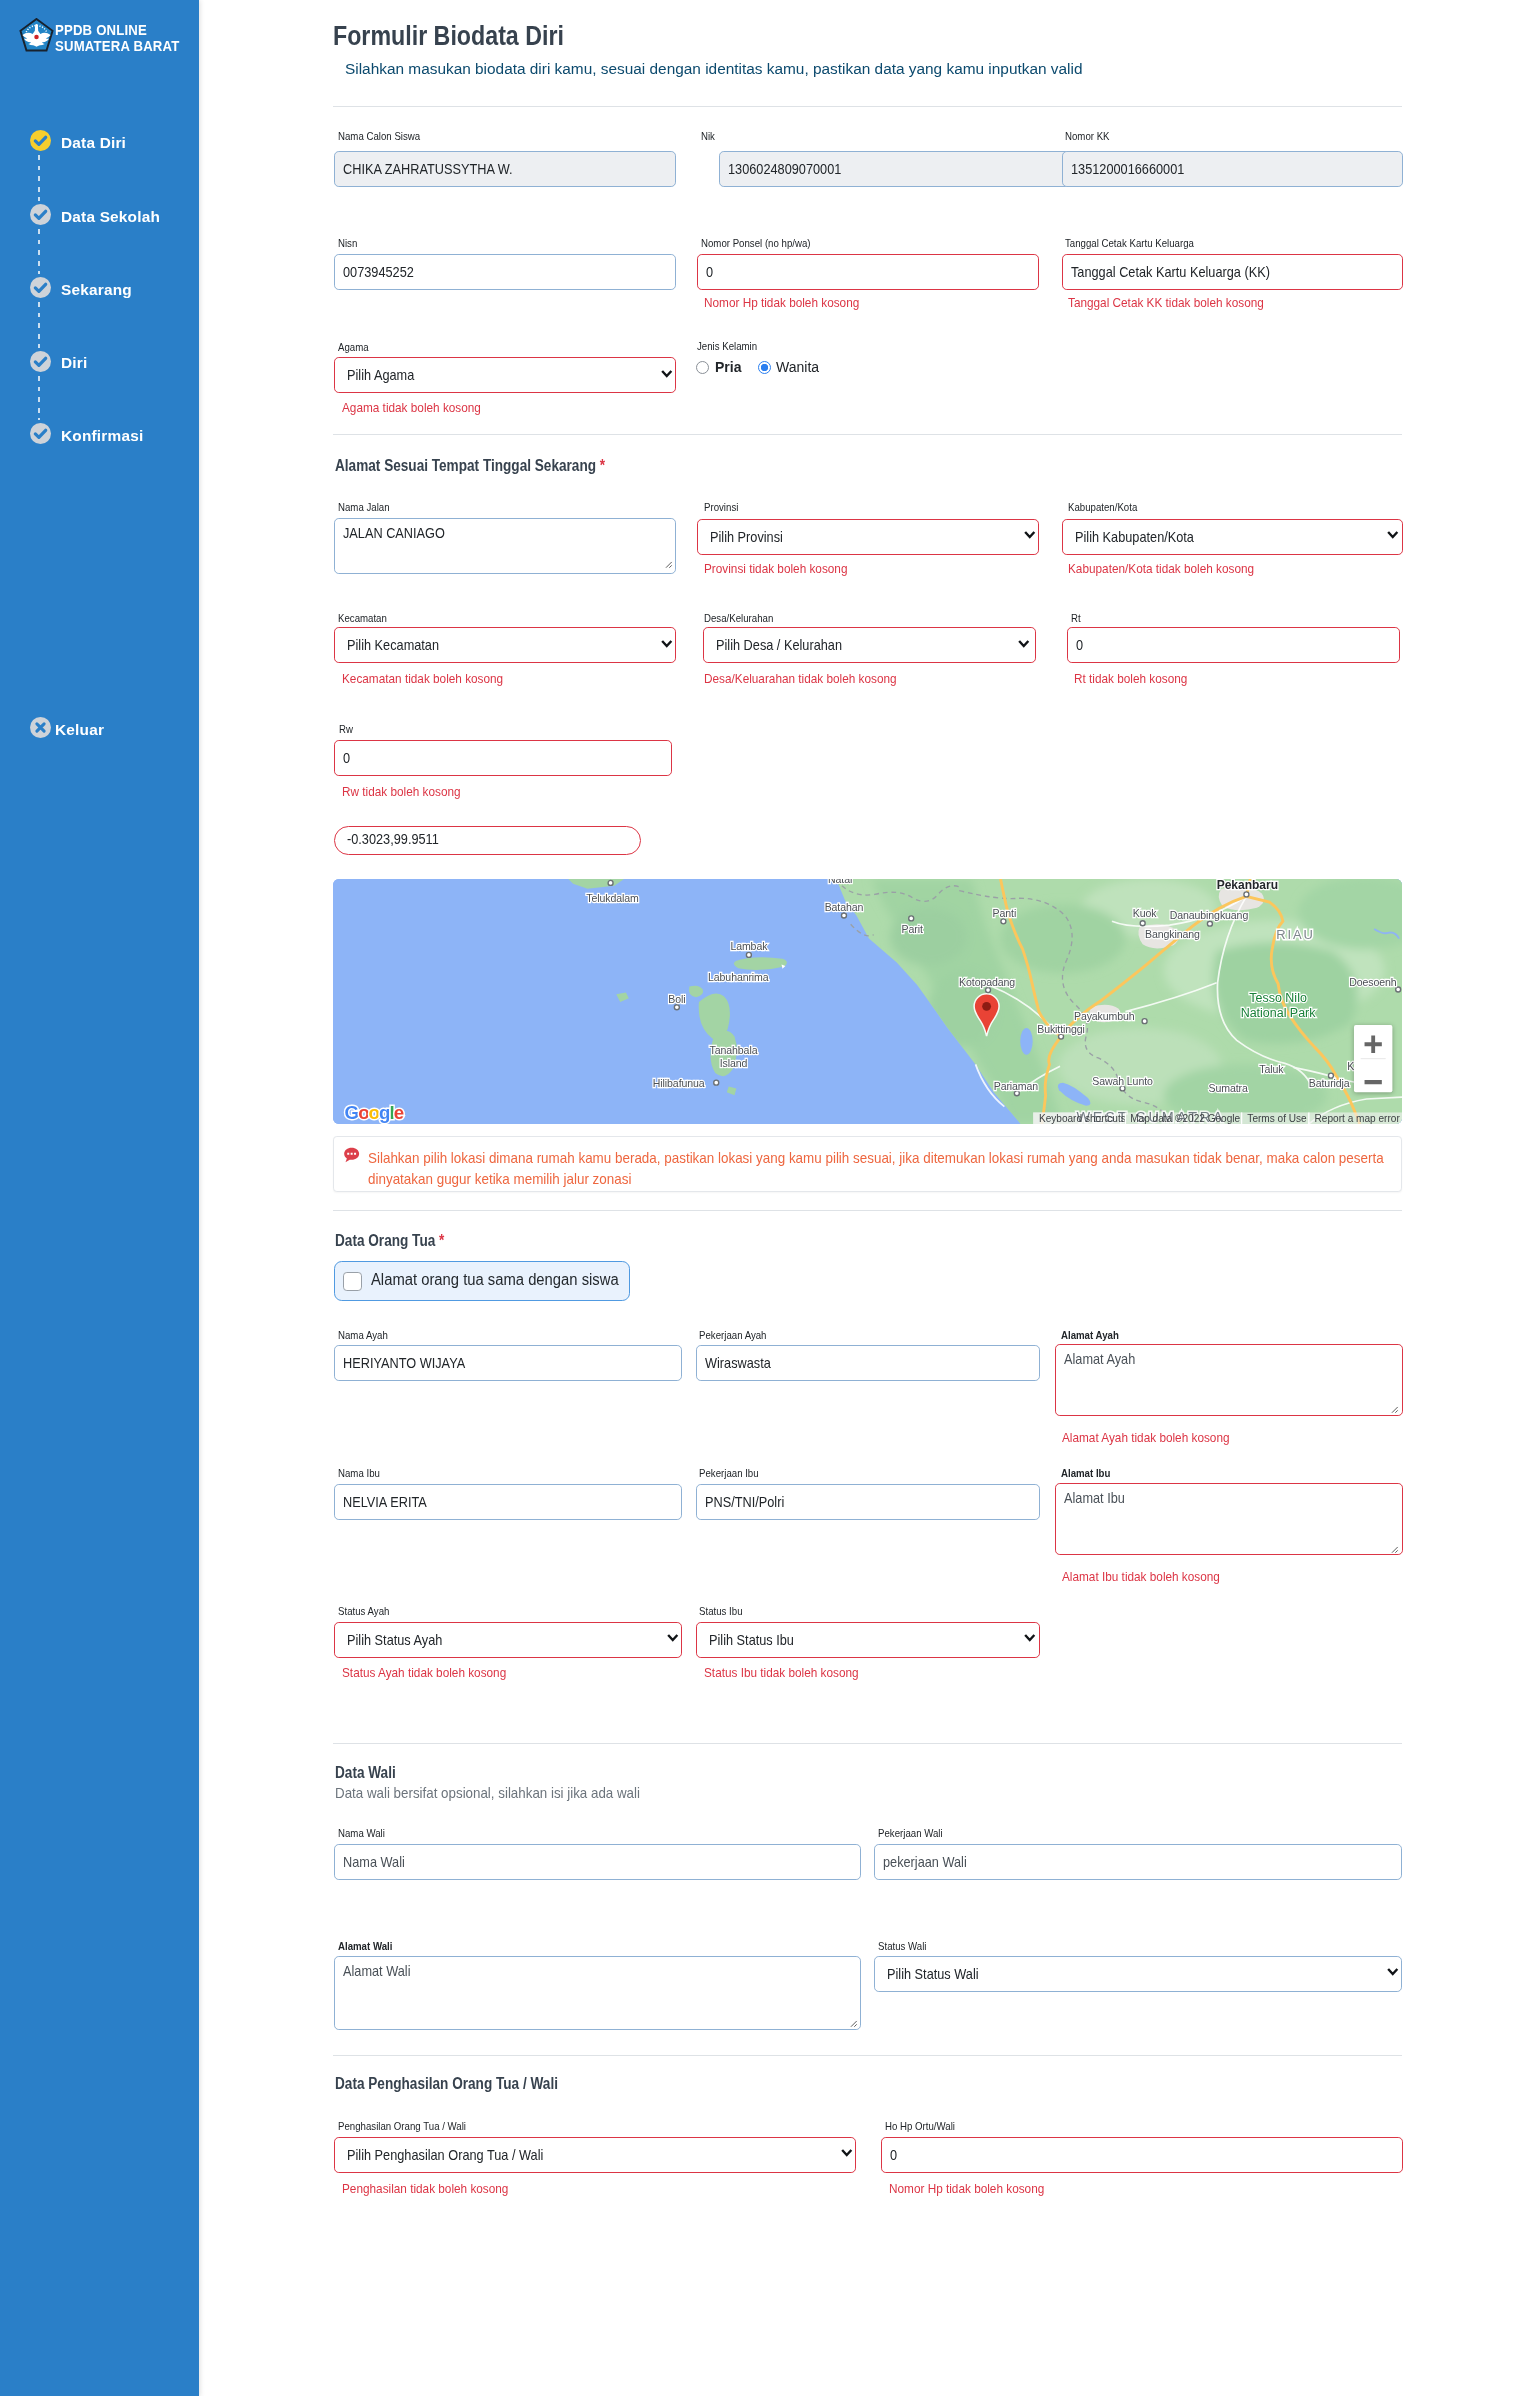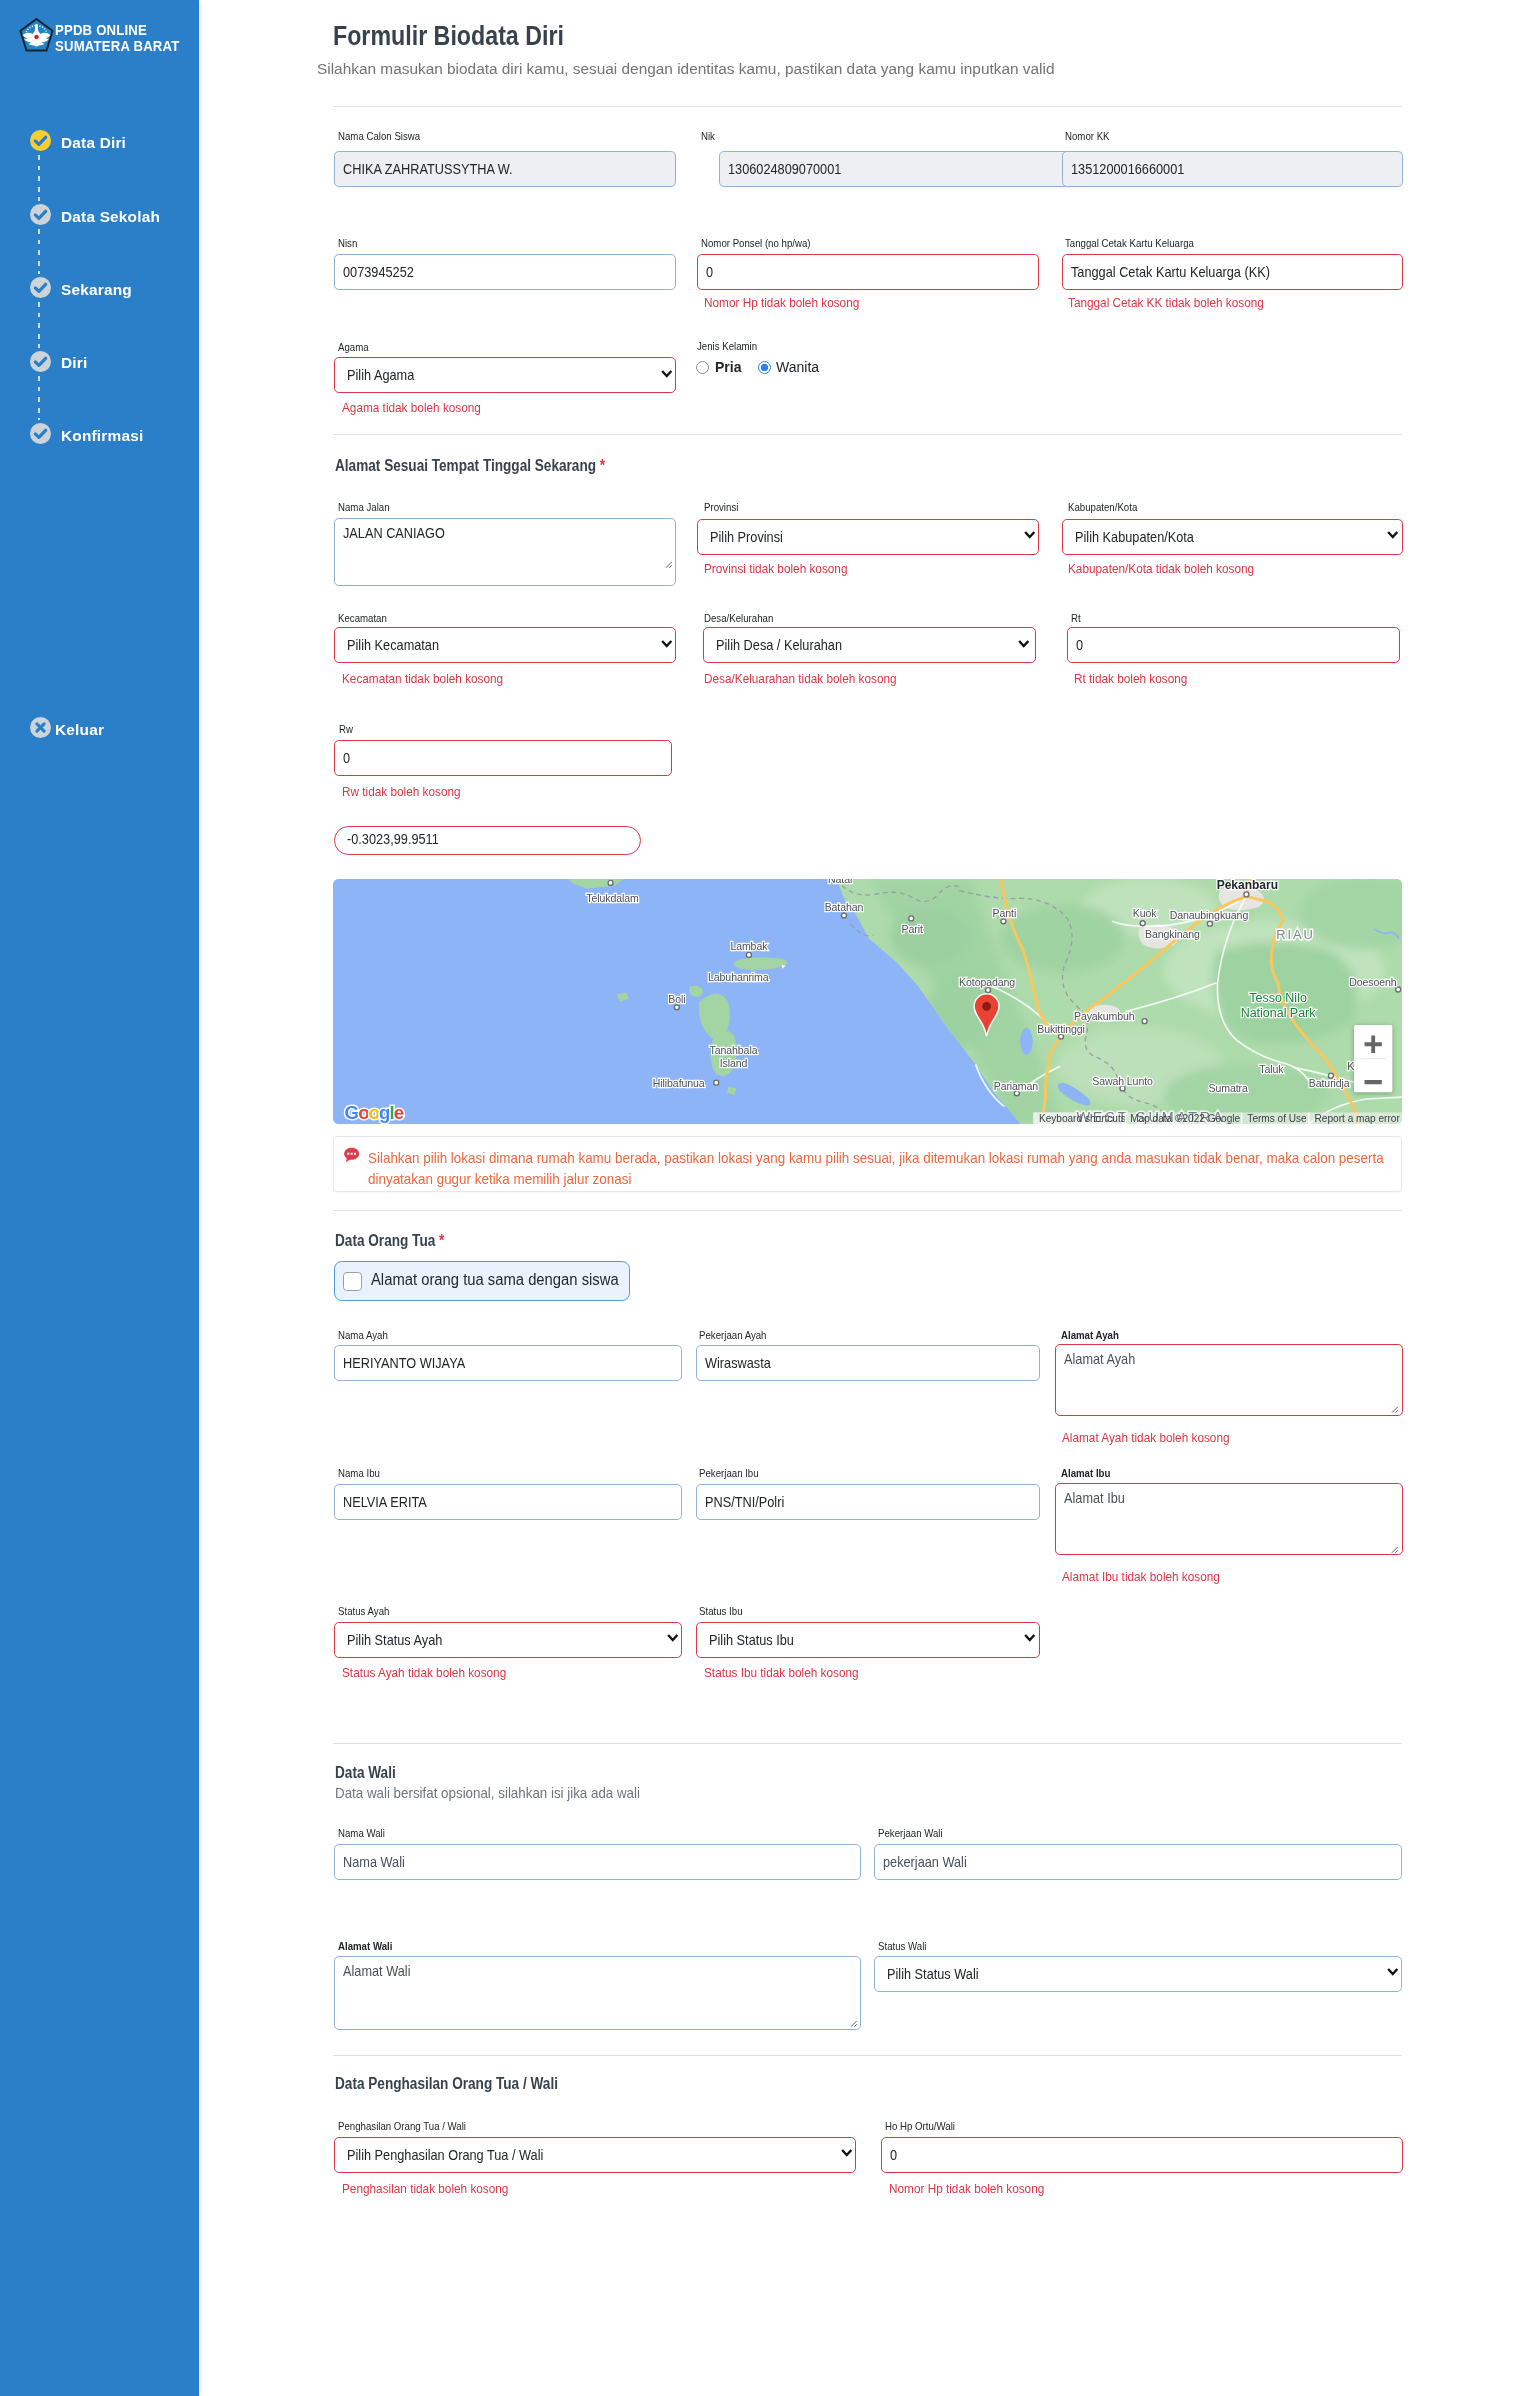--- a/index.html
+++ b/index.html
@@ -87,21 +87,21 @@
     <div class="dash" style="top:376px;height:44px"></div>
 
     <svg class="abs" style="left:30px;top:717px" width="21" height="21" viewBox="0 0 22 22">
       <circle cx="11" cy="11" r="11" fill="#ced3d9"></circle>
       <path d="M7.2 7.2 L14.8 14.8 M14.8 7.2 L7.2 14.8" fill="none" stroke="#2a7fc8" stroke-width="3.2" stroke-linecap="round"></path>
     </svg>
     <div class="navt" style="left:55px;top:721px">Keluar</div>
   </div>
 
   <div class="abs" style="left:333px;top:21px;font-size:27px;font-weight:bold;color:#37424e;transform:scaleX(.86);transform-origin:0 0;white-space:nowrap">Formulir Biodata Diri</div>
-  <div class="abs" style="left:317px;top:60px;font-size:15.4px;color:#737373;white-space:nowrap">Silahkan masukan biodata diri kamu, sesuai dengan identitas kamu, pastikan data yang kamu inputkan valid</div>
+  <div class="abs" style="left:345px;top:60px;font-size:15.4px;color:#0c4a6e;white-space:nowrap">Silahkan masukan biodata diri kamu, sesuai dengan identitas kamu, pastikan data yang kamu inputkan valid</div>
   <div class="hr" style="top:106px"></div>
 
   <div class="lab" style="left:338px;top:130px">Nama Calon Siswa</div>
   <div class="inp dis" style="left:334px;top:151px;width:342px"><b>CHIKA ZAHRATUSSYTHA W.</b></div>
   <div class="lab" style="left:701px;top:130px">Nik</div>
   <div class="inp dis" style="left:719px;top:151px;width:358px"><b>1306024809070001</b></div>
   <div class="lab" style="left:1065px;top:130px">Nomor KK</div>
   <div class="inp dis" style="left:1062px;top:151px;width:341px"><b>1351200016660001</b></div>
 
   <div class="lab" style="left:338px;top:237px">Nisn</div>
@@ -123,21 +123,21 @@
   <div class="lab" style="left:697px;top:340px">Jenis Kelamin</div>
   <span class="abs" style="left:696px;top:361px;width:13.4px;height:13.4px;border:1px solid #8a9097;border-radius:50%;background:#fff"></span>
   <div class="abs" style="left:715px;top:359px;font-size:14px;font-weight:bold;color:#212529">Pria</div>
   <span class="abs" style="left:758px;top:361px;width:13.4px;height:13.4px;border:1.4px solid #2b7ff0;border-radius:50%;background:radial-gradient(circle at 50% 50%, #2b7ff0 0 3.5px, #ffffff 3.8px)"></span>
   <div class="abs" style="left:776px;top:359px;font-size:14px;font-weight:normal;color:#212529">Wanita</div>
 
   <div class="hr" style="top:434px"></div>
   <div class="sec" style="left:335px;top:457px">Alamat Sesuai Tempat Tinggal Sekarang <span class="star">*</span></div>
 
   <div class="lab" style="left:338px;top:501px">Nama Jalan</div>
-  <div class="ta" style="left:334px;top:518px;width:342px;height:68px"><b>JALAN CANIAGO</b></div>
+  <div class="ta" style="left:334px;top:518px;width:342px;height:56px"><b>JALAN CANIAGO</b></div>
   <svg class="rsz" style="left:665px;top:561px" width="7.7" height="7.7" viewBox="0 0 8 8">
       <path d="M7 1 L1 7 M7 4.5 L4.5 7" stroke="#555" stroke-width="1"></path>
     </svg>
   <div class="lab" style="left:704px;top:501px">Provinsi</div>
   <div class="inp sel red" style="left:697px;top:519px;width:342px"><b>Pilih Provinsi</b></div>
   <svg class="chev" style="left:1024px;top:531px" width="11.5" height="7.7" viewBox="0 0 12 8">
       <path d="M1.2 1 L6 6.2 L10.8 1" fill="none" stroke="#111417" stroke-width="2.5"></path>
     </svg>
   <div class="err" style="left:704px;top:561px">Provinsi tidak boleh kosong</div>
   <div class="lab" style="left:1068px;top:501px">Kabupaten/Kota</div>

